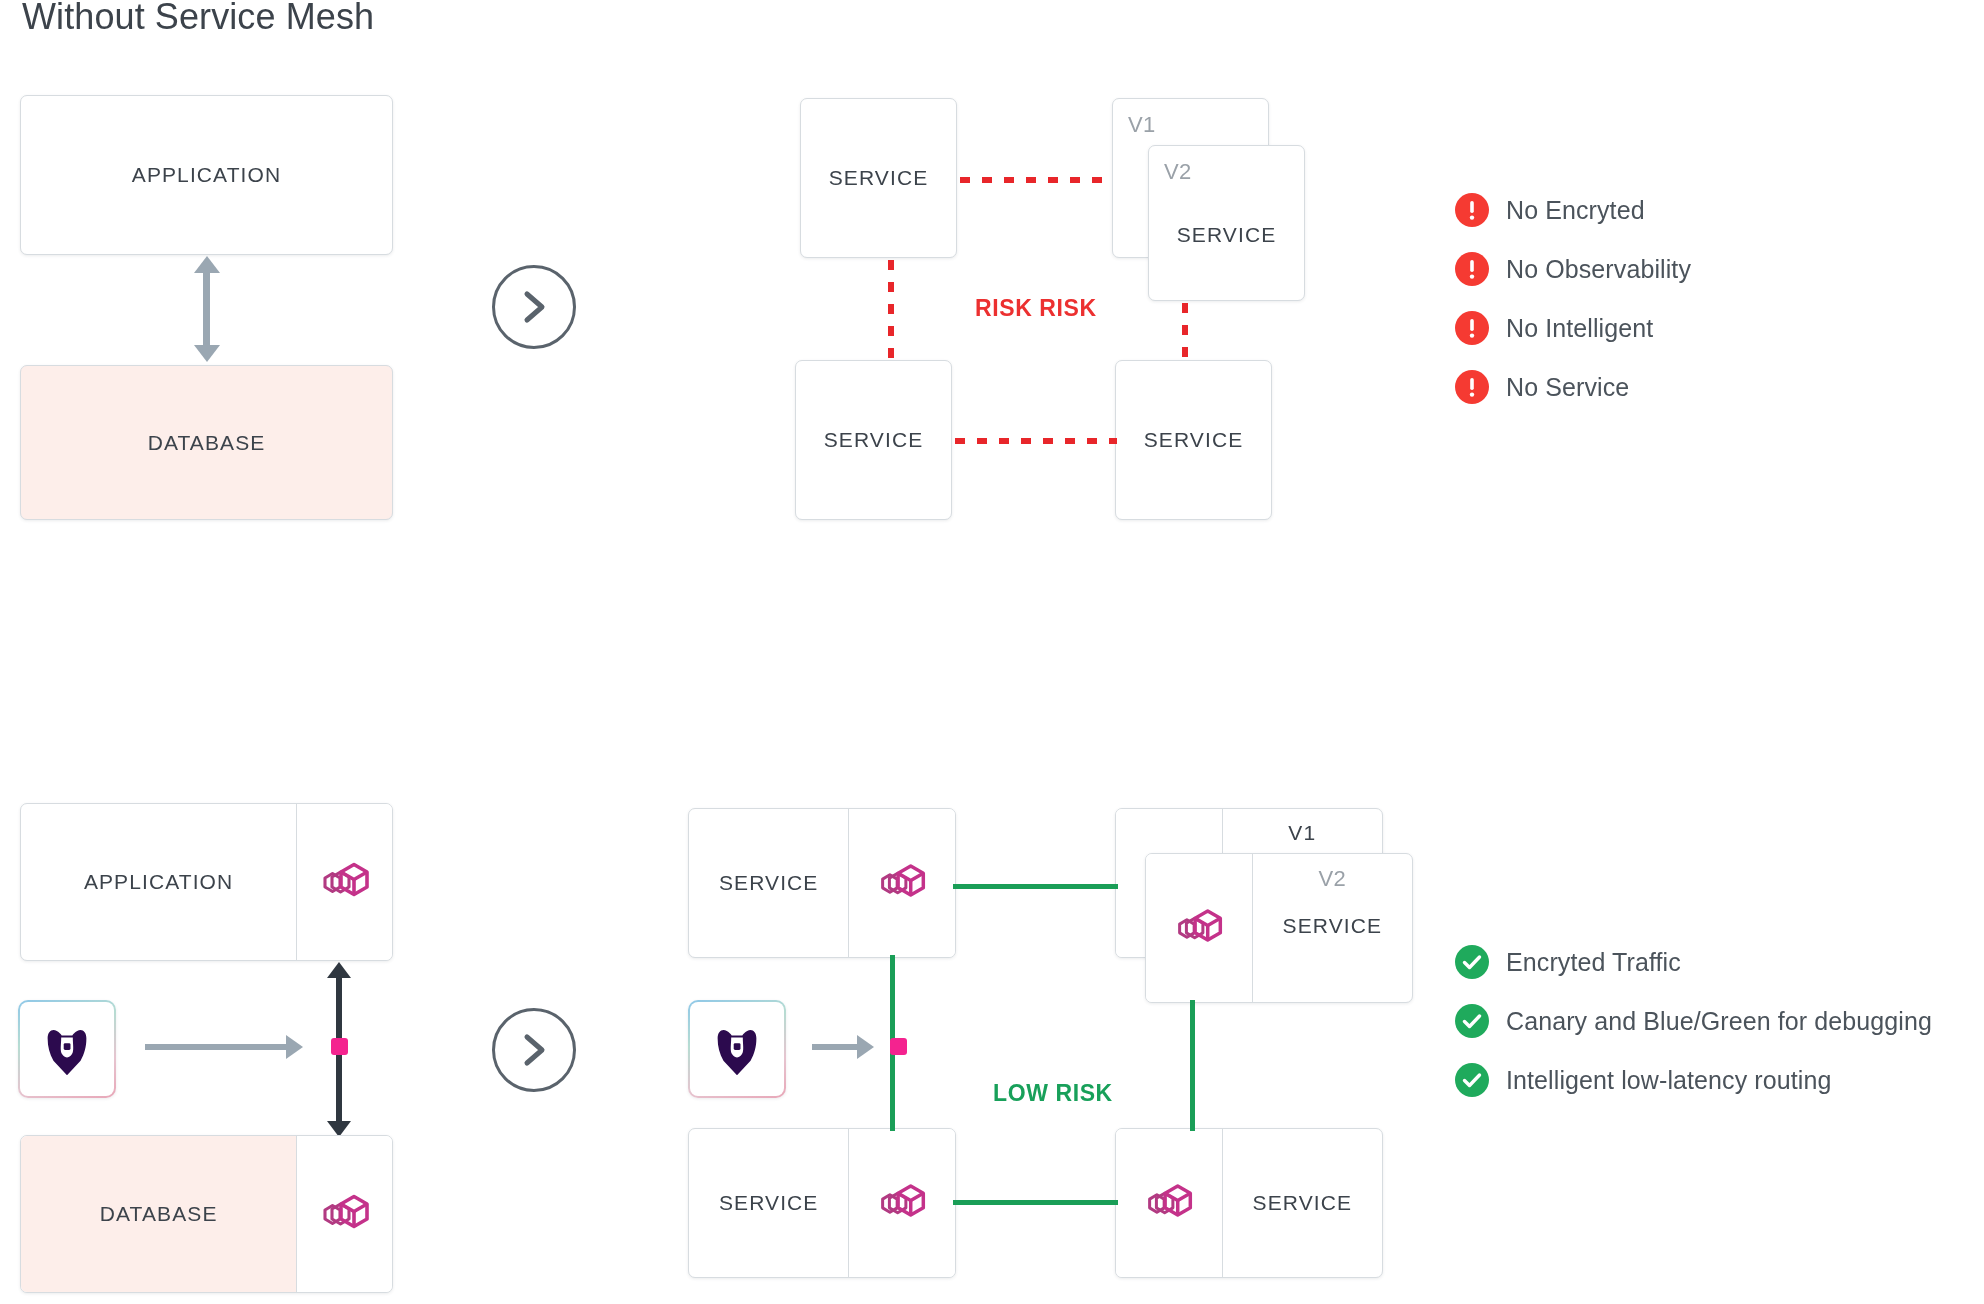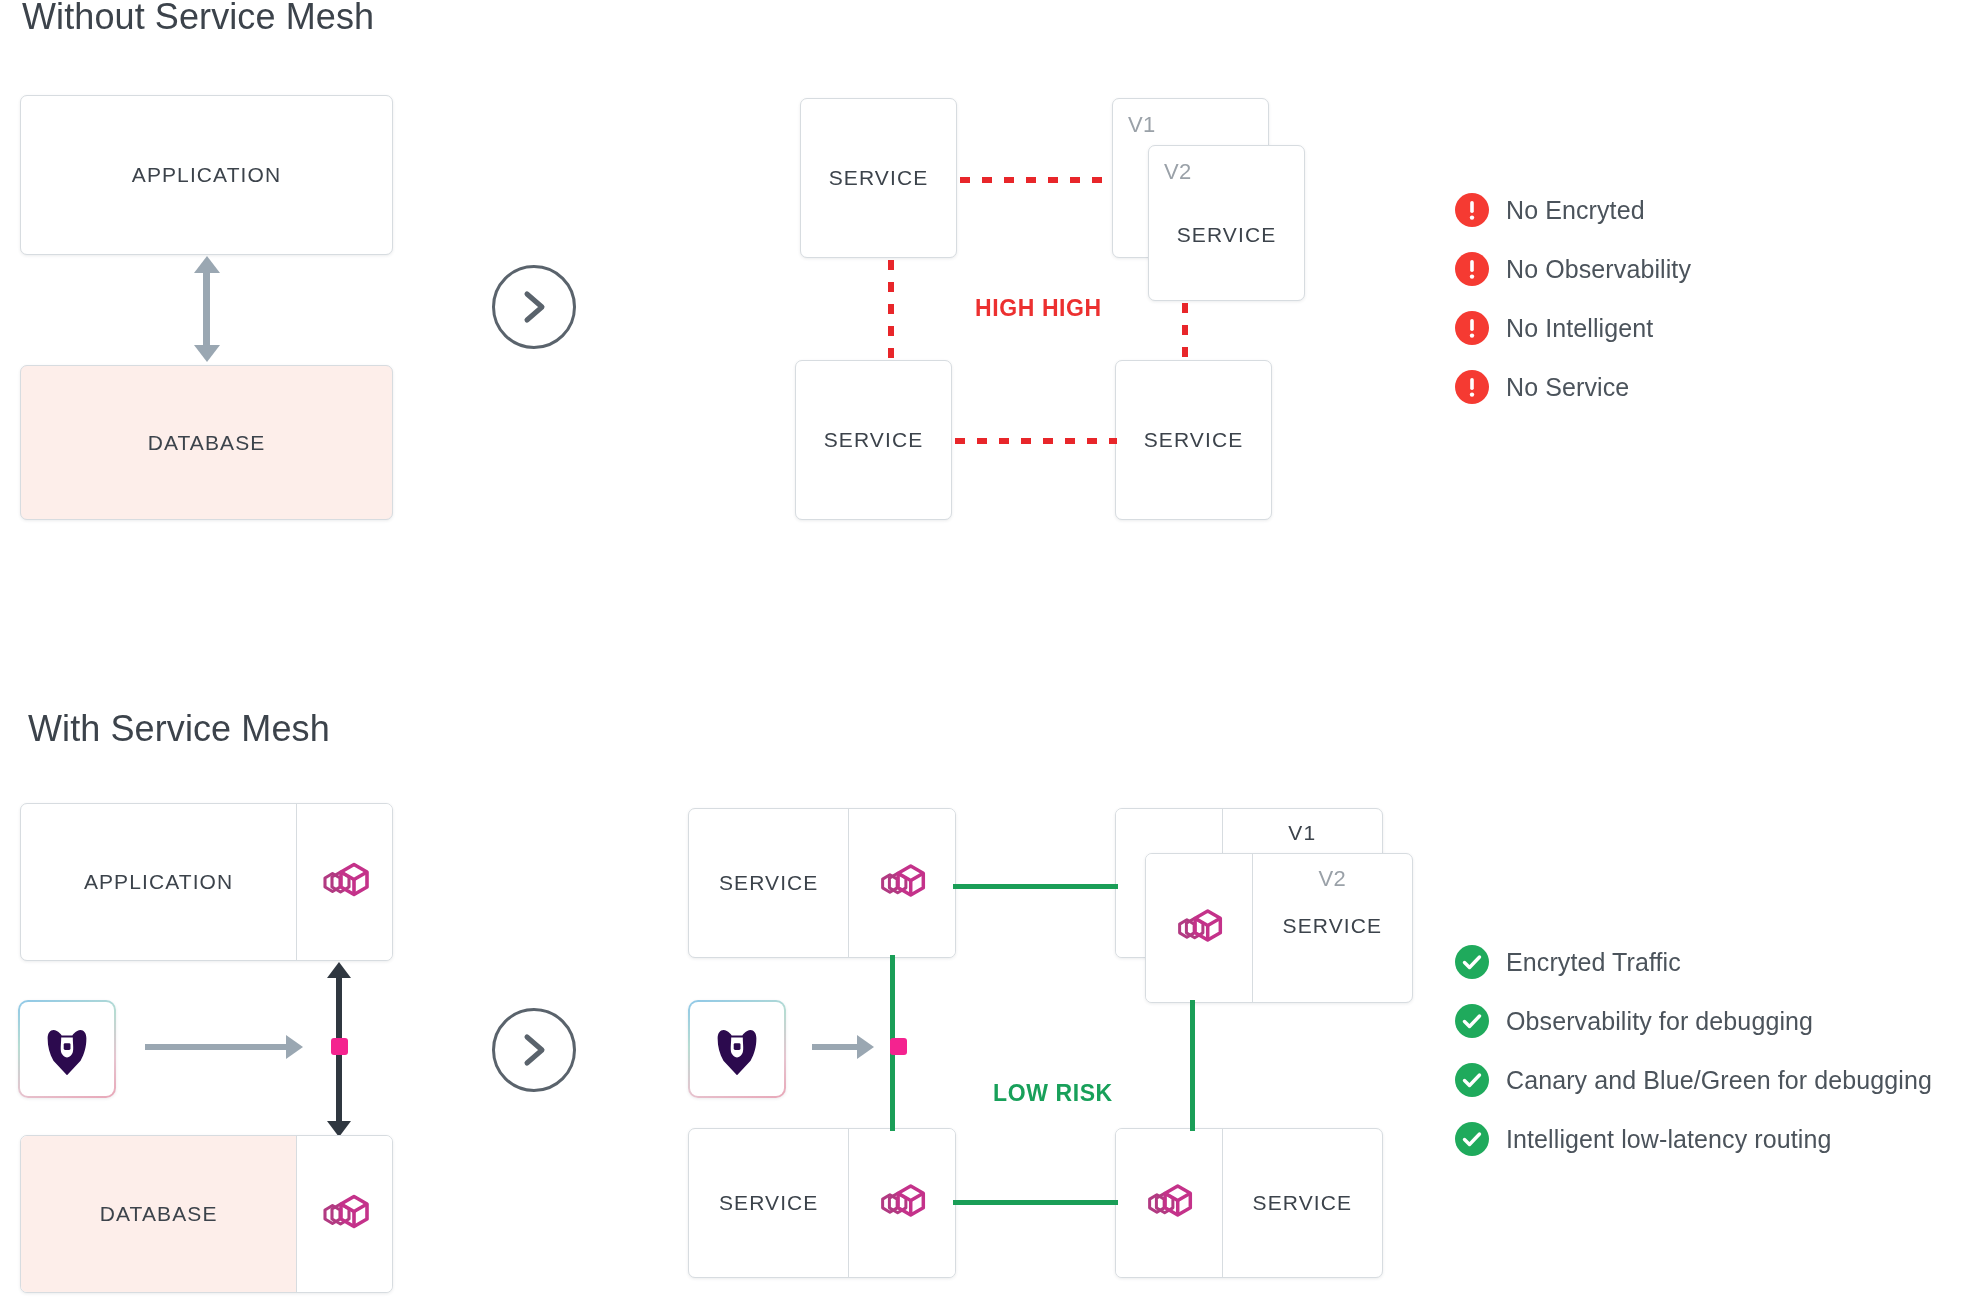--- a/index.html
+++ b/index.html
@@ -218,21 +218,21 @@
 
   <div class="box" style="left:1115px; top:360px; width:157px; height:160px;">
     <div class="box-label">SERVICE</div>
   </div>
 
   <div class="conn dot-h" style="left:960px; top:177px; width:152px;"></div>
   <div class="conn dot-v" style="left:888px; top:260px; height:98px;"></div>
   <div class="conn dot-v" style="left:1182px; top:303px; height:56px;"></div>
   <div class="conn dot-h" style="left:955px; top:438px; width:162px;"></div>
 
-  <div class="risk-label risk-high" style="left:975px; top:295px;">HIGH HIGH</div>
+  <div class="risk-label risk-high" style="left:975px; top:295px;">RISK RISK</div>
 
   <div class="legend" style="left:1455px; top:193px;">
     <div class="legend-row">
       <span class="legend-icon bad">
         <svg width="34" height="34" viewBox="0 0 34 34">
             <rect x="15.2" y="8" width="3.6" height="12" rx="1.8" fill="#fff"></rect>
             <circle cx="17" cy="24.6" r="2.2" fill="#fff"></circle>
           </svg>
       </span>
       <span class="legend-text">No Encryted</span>
@@ -259,21 +259,20 @@
       <span class="legend-icon bad">
         <svg width="34" height="34" viewBox="0 0 34 34">
             <rect x="15.2" y="8" width="3.6" height="12" rx="1.8" fill="#fff"></rect>
             <circle cx="17" cy="24.6" r="2.2" fill="#fff"></circle>
           </svg>
       </span>
       <span class="legend-text">No Service</span>
     </div>
   </div>
 
-  <div class="section-title" style="left:28px; top:708px;">With Service Mesh</div>
 
   <div class="box split" style="left:20px; top:803px; width:373px; height:158px;">
     <div class="cell-main" style="width:276px;">APPLICATION</div>
     <div class="cell-side" style="width:96px;">
       <svg width="64" height="64" viewBox="0 0 64 64">
         <g fill="none" stroke="#b23a82" stroke-width="3.1" stroke-linejoin="round">
           <path d="M12 28 L19.5 23.5 L27 28 L27 37 L19.5 41.5 L12 37 Z"></path>
           <path d="M19 27 L27.5 22 L36 27 L36 37 L27.5 42 L19 37 Z"></path>
         </g>
         <g fill="none" stroke="#c4328a" stroke-width="3.6" stroke-linejoin="round">
@@ -436,33 +435,25 @@
           </svg>
       </span>
       <span class="legend-text">Encryted Traffic</span>
     </div>
     <div class="legend-row">
       <span class="legend-icon good">
         <svg width="34" height="34" viewBox="0 0 34 34">
             <polyline points="9.5,17.5 14.5,22.5 24.5,12" fill="none" stroke="#fff" stroke-width="3.4" stroke-linecap="round" stroke-linejoin="round"></polyline>
           </svg>
       </span>
-      <span class="legend-text">Observability for debugging</span>
+      <span class="legend-text">Canary and Blue/Green for debugging</span>
     </div>
     <div class="legend-row">
       <span class="legend-icon good">
         <svg width="34" height="34" viewBox="0 0 34 34">
             <polyline points="9.5,17.5 14.5,22.5 24.5,12" fill="none" stroke="#fff" stroke-width="3.4" stroke-linecap="round" stroke-linejoin="round"></polyline>
           </svg>
       </span>
-      <span class="legend-text">Canary and Blue/Green for debugging</span>
-    </div>
-    <div class="legend-row">
-      <span class="legend-icon good">
-        <svg width="34" height="34" viewBox="0 0 34 34">
-            <polyline points="9.5,17.5 14.5,22.5 24.5,12" fill="none" stroke="#fff" stroke-width="3.4" stroke-linecap="round" stroke-linejoin="round"></polyline>
-          </svg>
-      </span>
       <span class="legend-text">Intelligent low-latency routing</span>
     </div>
   </div>
 
 </div>
 
 </body></html>

